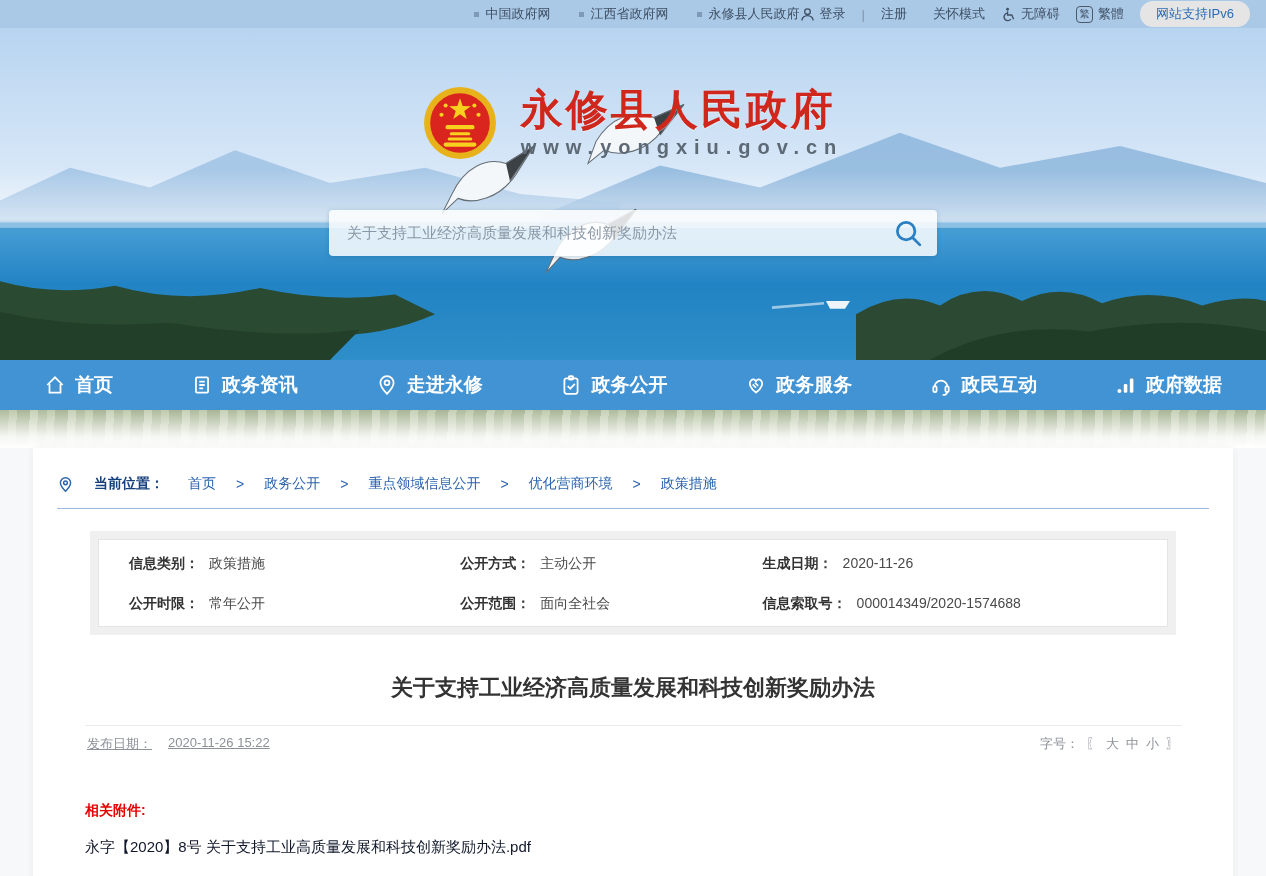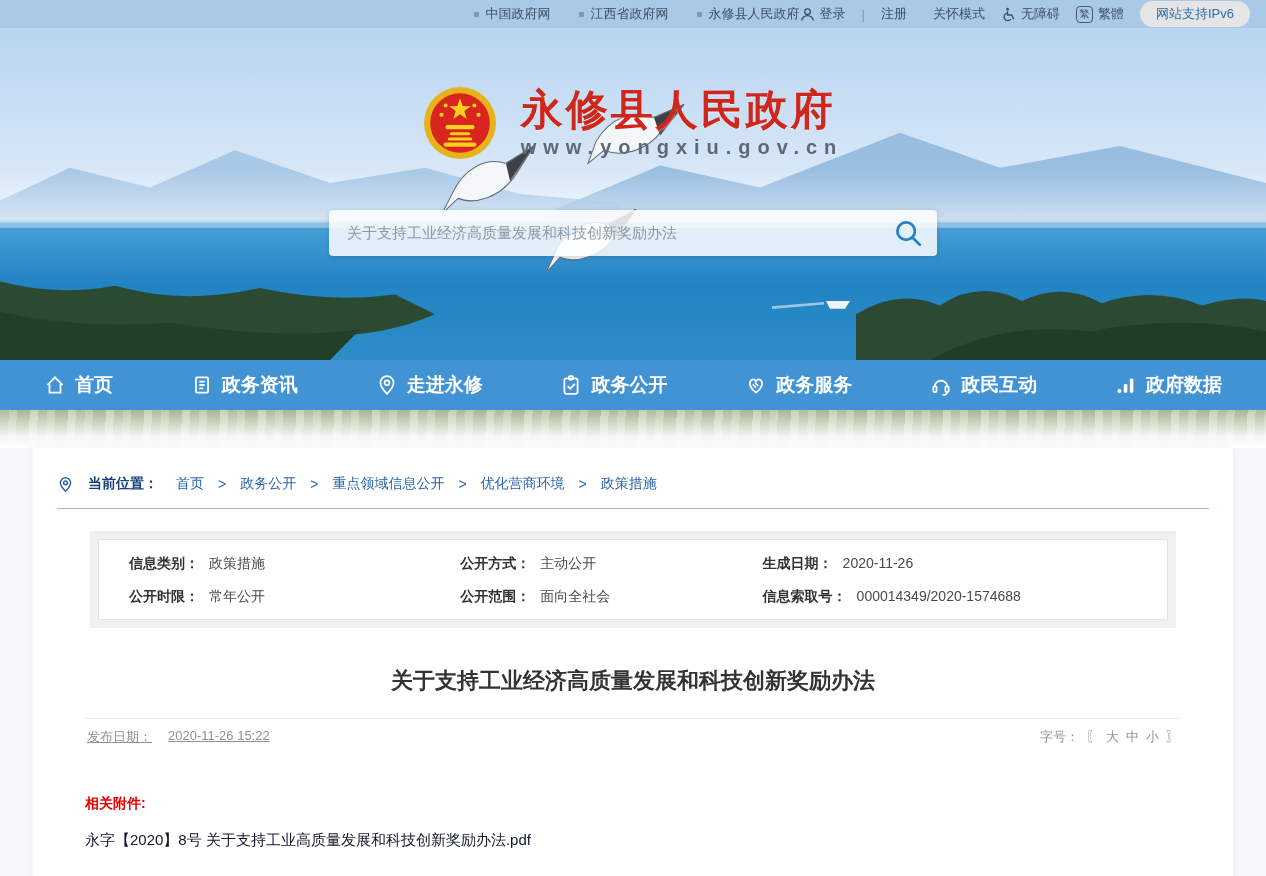--- a/index.html
+++ b/index.html
@@ -79,32 +79,32 @@
       repeating-linear-gradient(93deg,#93a57c 0 9px,#a9b992 9px 17px,#8a9d73 17px 30px,#b3c19d 30px 38px);
   }
 
   
   .page { background:#f7f8f9; padding:0 33px; }
   .content-card {
     background:#fff; min-height:456px; box-shadow:0 0 8px rgba(0,0,0,.06);
     padding:0 24px 40px;
   }
   .breadcrumb {
-    display:flex; align-items:center; gap:14px;
+    display:flex; align-items:center; gap:20px;
     padding:27px 0 15px; font-size:14px;
     border-bottom:1px solid #9db9dd;
   }
   .crumb-label { font-weight:bold; color:#16407c; margin-right:4px; }
   .crumb-link { color:#2b63ad; }
   .crumb-sep { color:#2b63ad; }
 
   .info-wrap { margin:22px 33px 0; background:#f0f0f0; padding:8px; }
   .info-box {
     background:#fff; border:1px solid #e4e4e4; padding:13px 30px;
-    display:grid; grid-template-columns:1.15fr 1.05fr 1.3fr; row-gap:13px;
+    display:grid; grid-template-columns:1.15fr 1.05fr 1.3fr; row-gap:20px;
     font-size:14px; line-height:20px;
   }
   .info-item { display:flex; gap:10px; }
   .info-label { font-weight:bold; color:#333; white-space:nowrap; }
   .info-value { color:#4a4a4a; }
 
   .article-title { text-align:center; font-size:22px; font-weight:bold; color:#333; margin:38px 20px 22px; }
 
   .meta-row {
     display:flex; justify-content:space-between; align-items:center;

